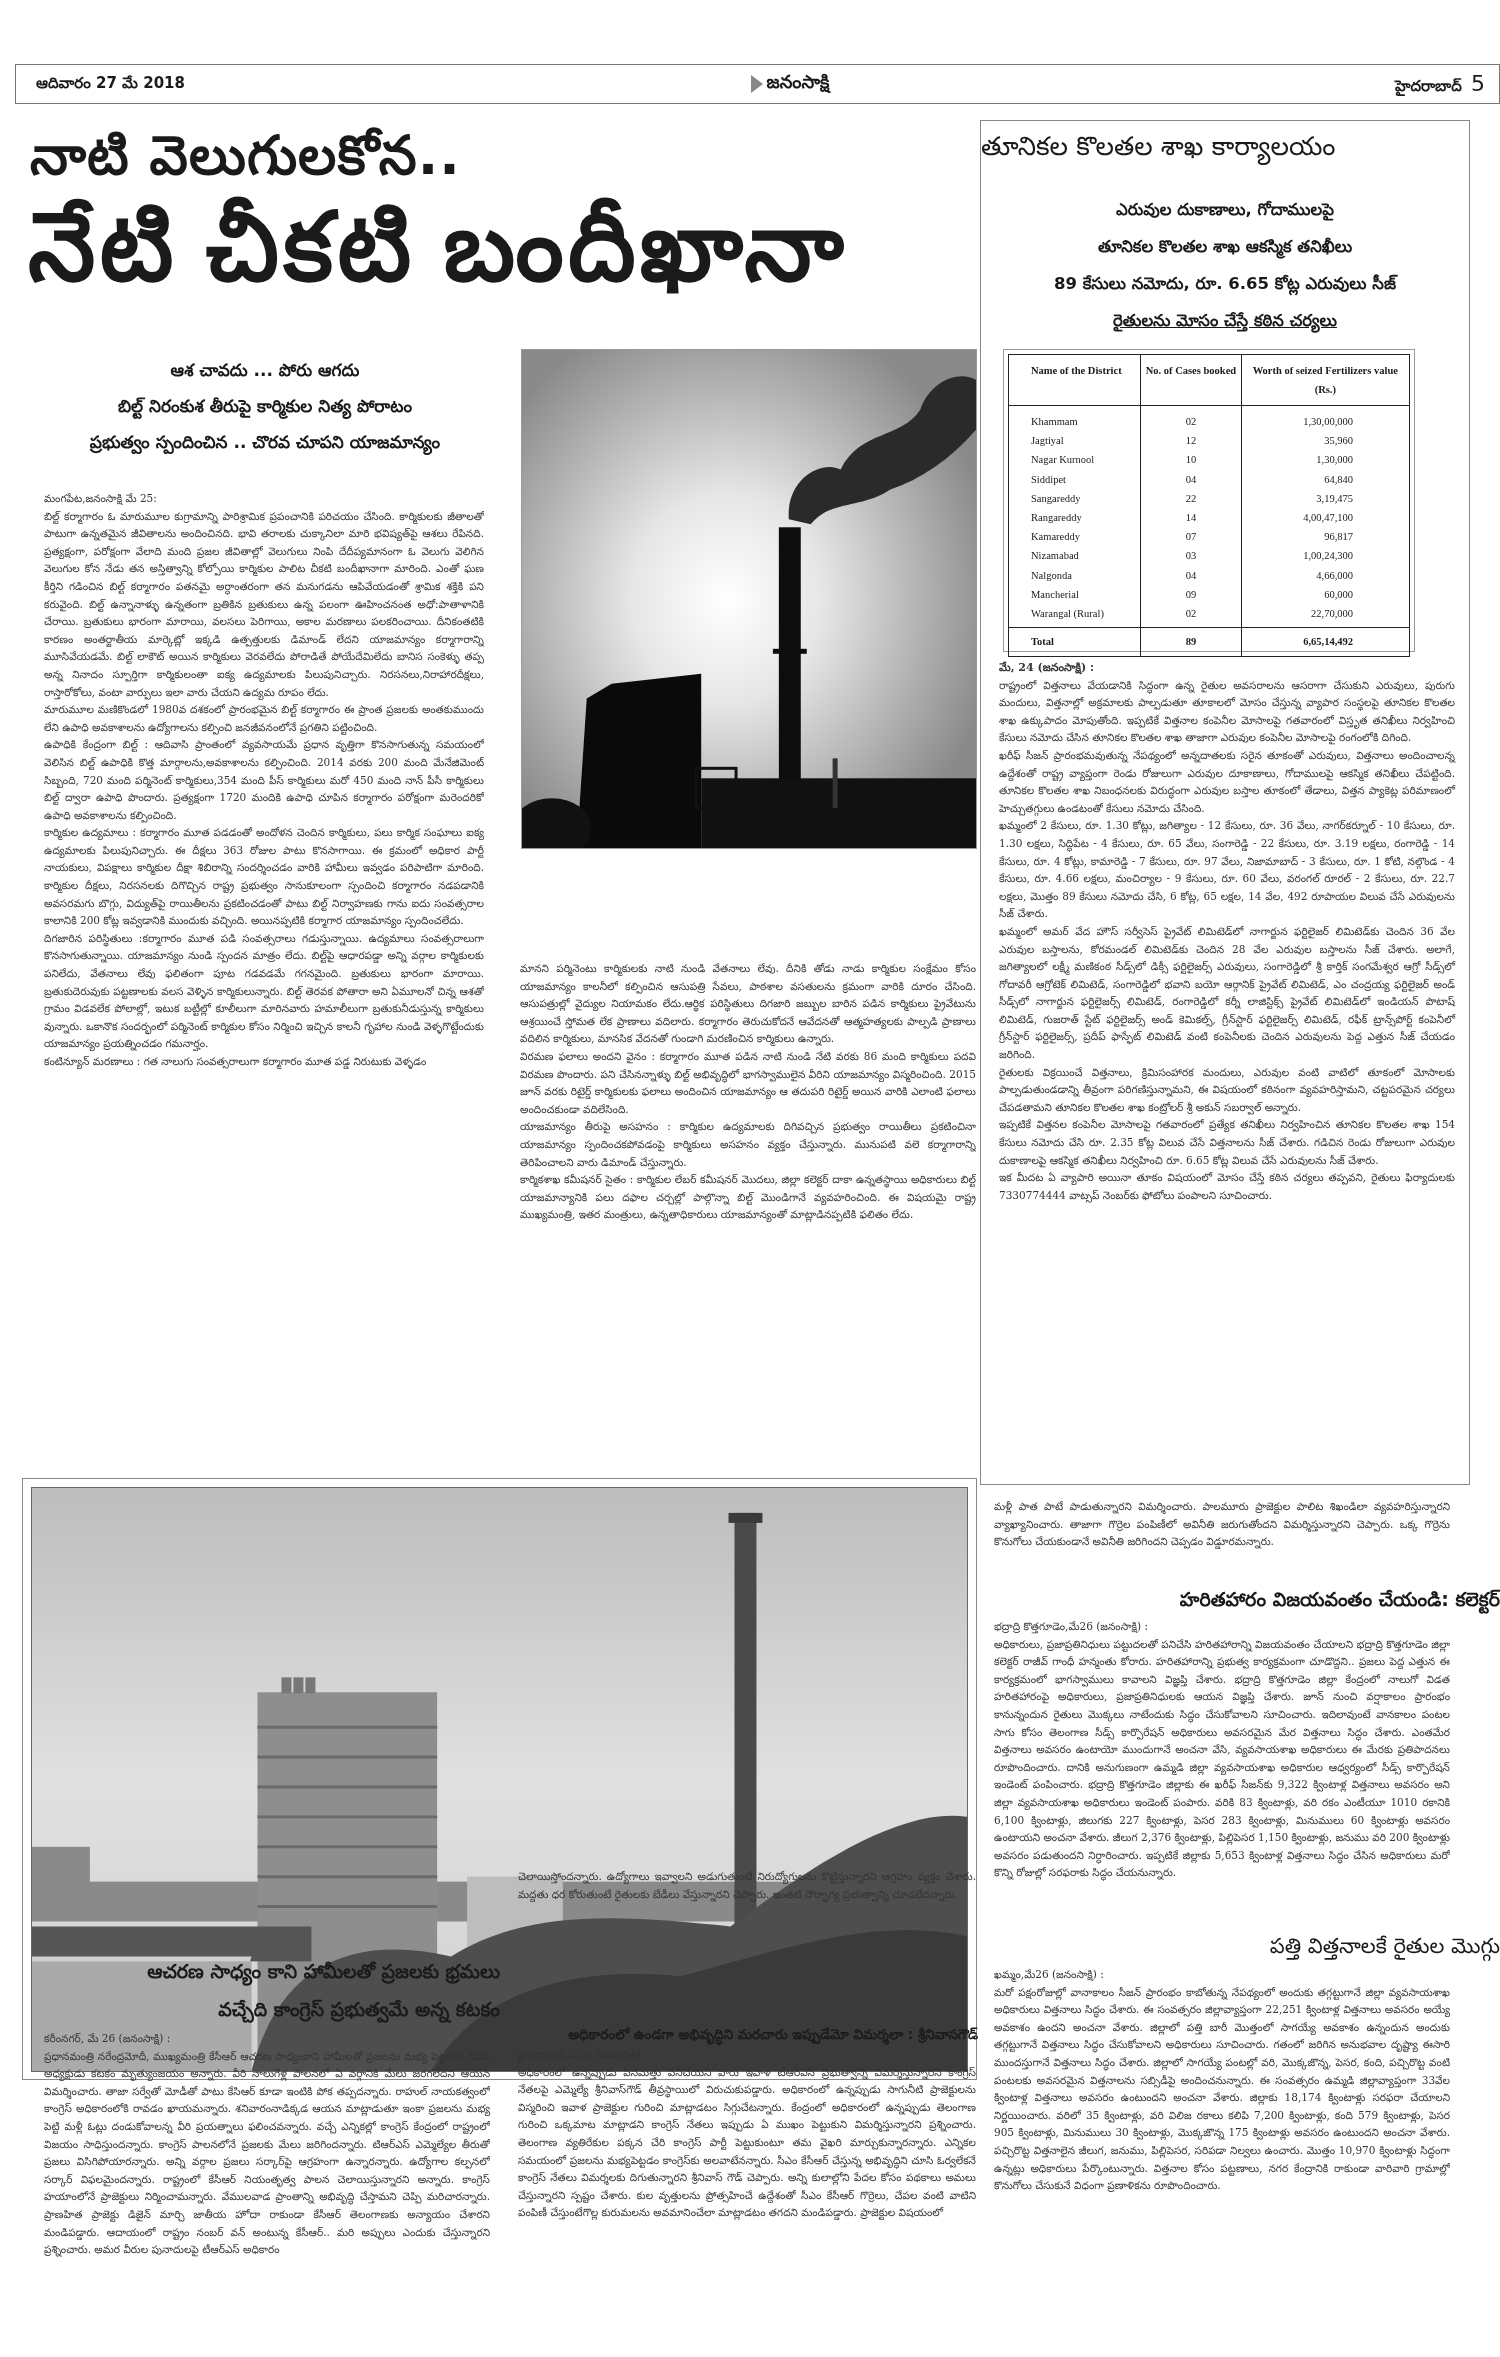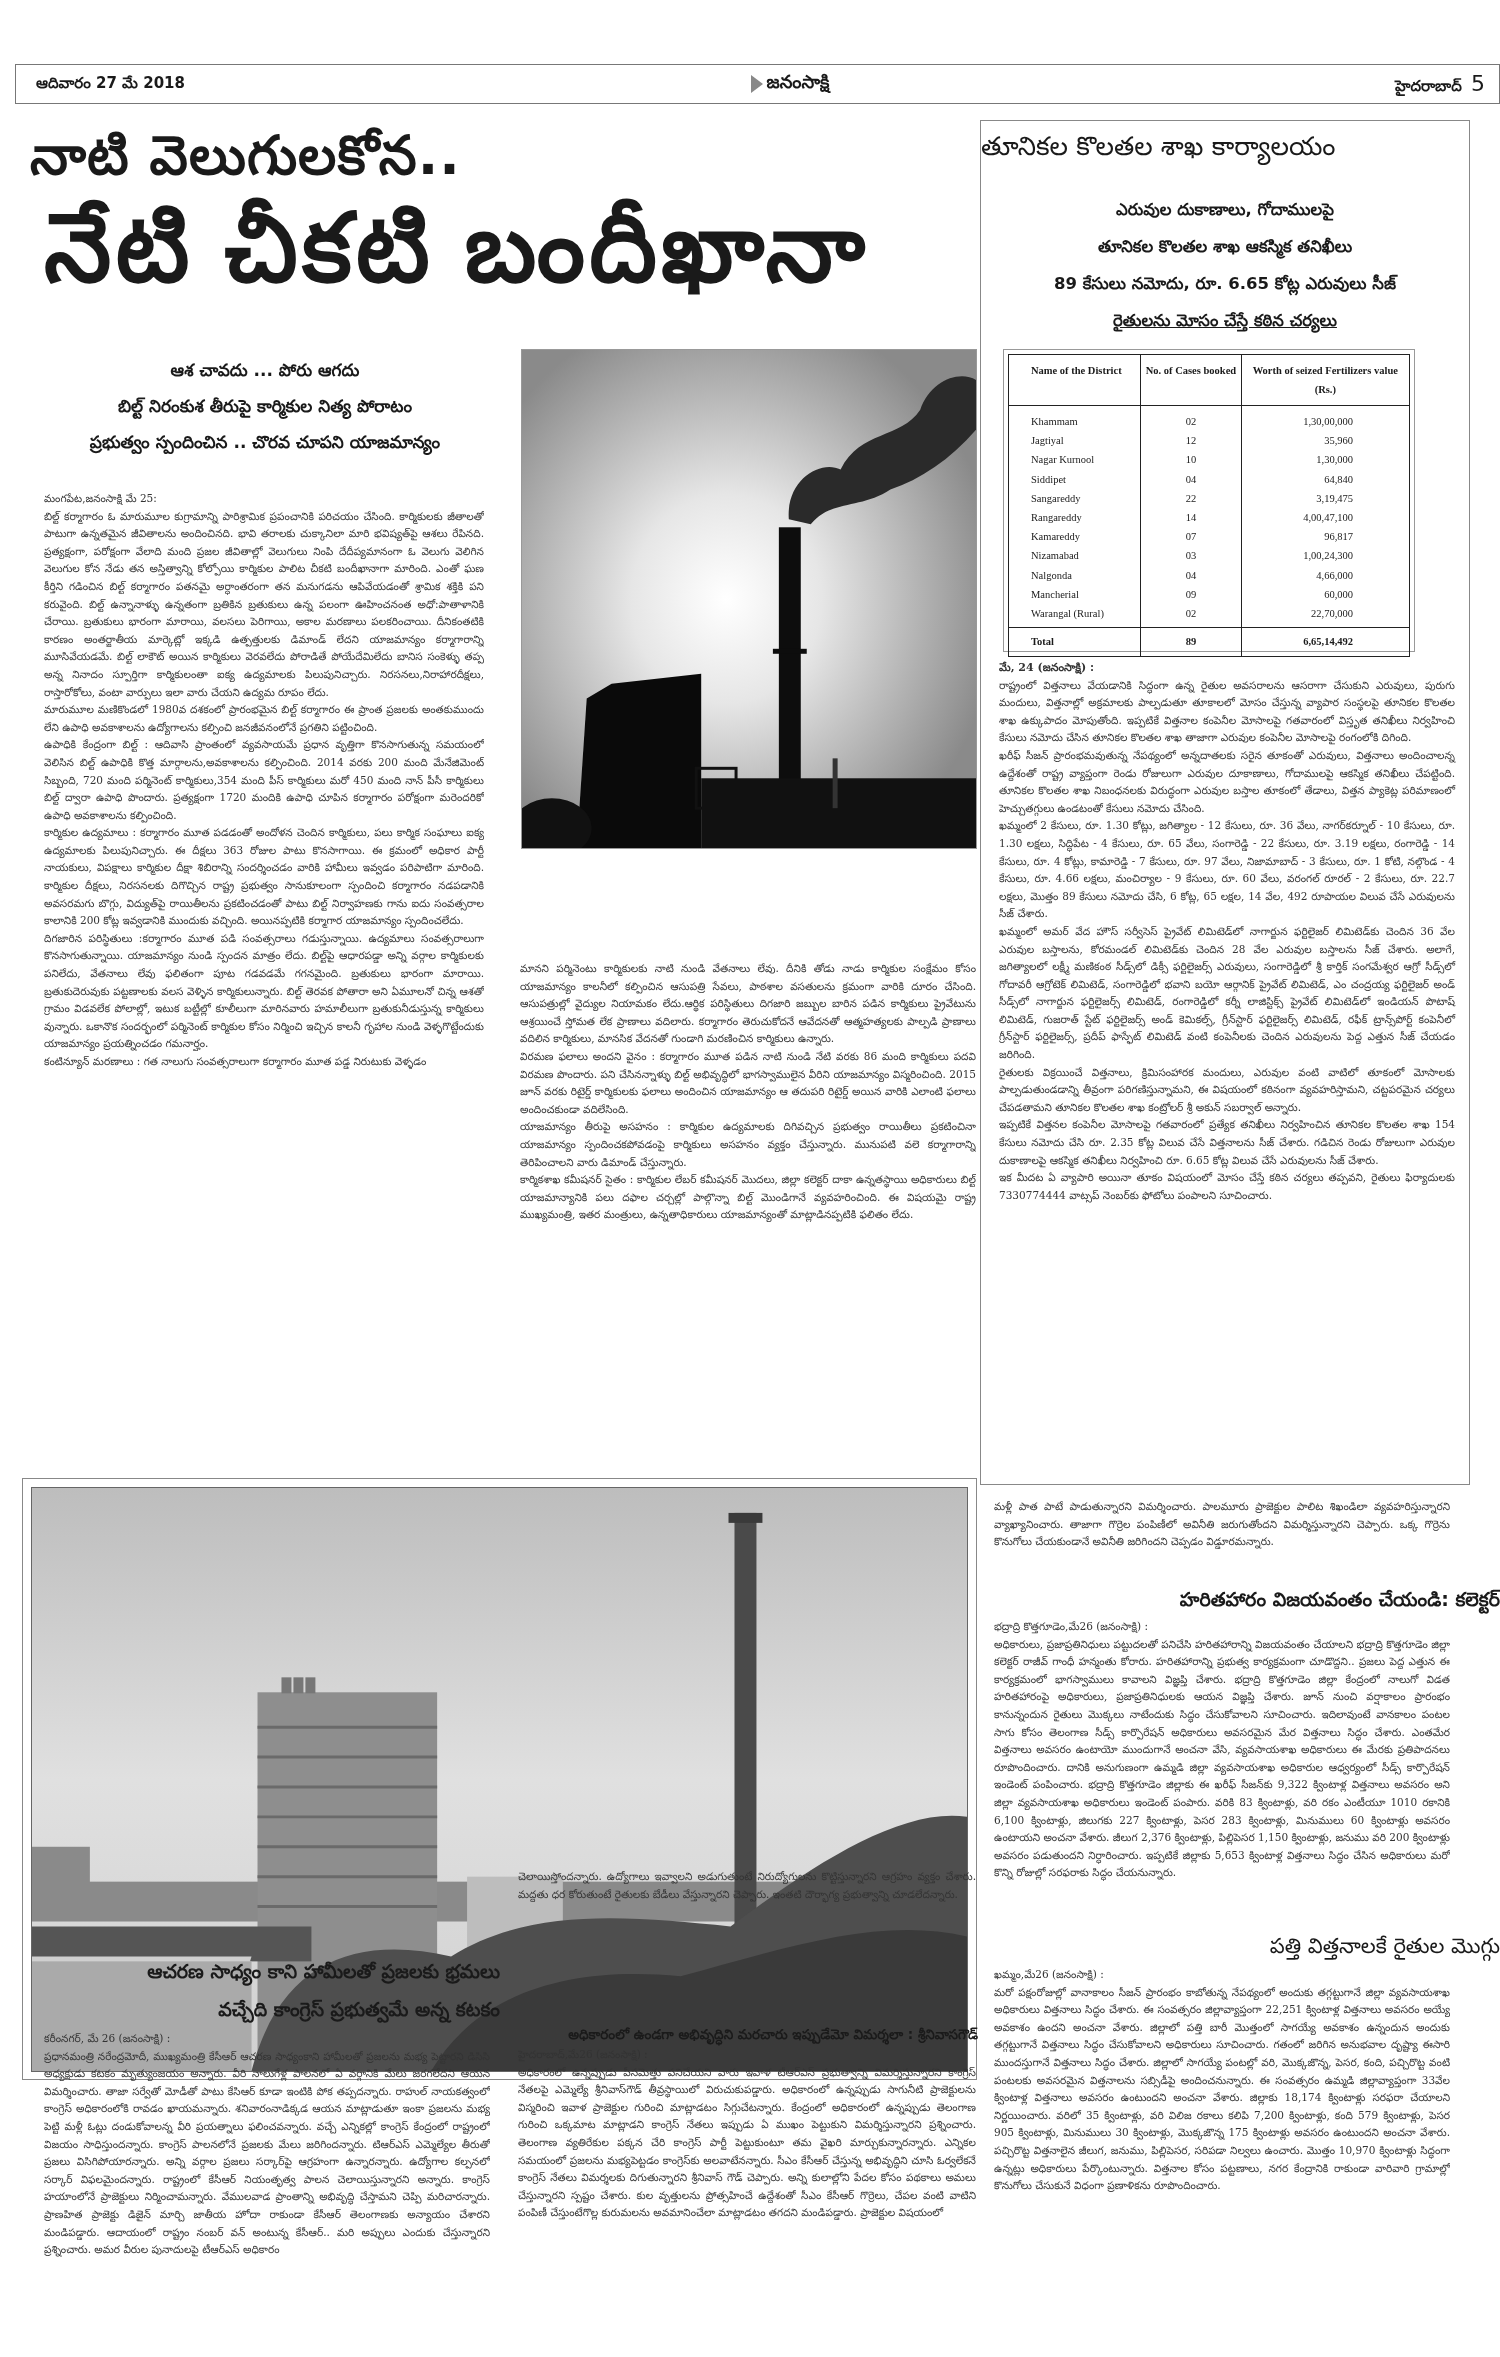--- a/index.html
+++ b/index.html
@@ -7,21 +7,21 @@
   body { position: relative; font-family: "DejaVu Sans", sans-serif; color: #1a1a1a; }
 
   .masthead { position: absolute; left: 15px; top: 64px; width: 1485px; height: 40px; border: 1px solid #777; display: flex; align-items: center; justify-content: space-between; padding: 0 14px 0 20px; }
   .masthead .date { font-size: 15px; font-weight: bold; }
   .masthead .logo { display: flex; align-items: center; gap: 4px; font-size: 18px; font-weight: bold; }
   .masthead .logo .arrow { width: 0; height: 0; border-top: 9px solid transparent; border-bottom: 9px solid transparent; border-left: 12px solid #888; }
   .masthead .city { font-size: 15px; font-weight: bold; }
   .masthead .city .pg { font-size: 22px; font-weight: normal; margin-left: 4px; }
 
   .headline1 { position: absolute; left: 30px; top: 124px; font-size: 54px; font-weight: 900; letter-spacing: 1px; font-family: "DejaVu Sans", sans-serif; }
-  .headline2 { position: absolute; left: 44px; top: 200px; font-size: 96px; font-weight: 900; letter-spacing: 4px; font-family: Liberation Sans, sans-serif; line-height: 1; }
+  .headline2 { position: absolute; left: 28px; top: 200px; font-size: 96px; font-weight: 900; letter-spacing: 4px; font-family: Liberation Serif, serif; line-height: 1; }
 
   .subheads { position: absolute; left: 40px; top: 352px; width: 450px; text-align: center; }
   .subheads div { font-size: 17px; font-weight: bold; line-height: 36px; }
 
   .col { position: absolute; font-family: "DejaVu Serif", serif; font-size: 10.5px; line-height: 17.6px; text-align: justify; color: #333; overflow: hidden; }
   .col p { text-indent: 0; }
   .col .dateline { font-weight: normal; }
 
   .photo { position: absolute; overflow: hidden; }
   .photo svg { display: block; width: 100%; height: 100%; }

